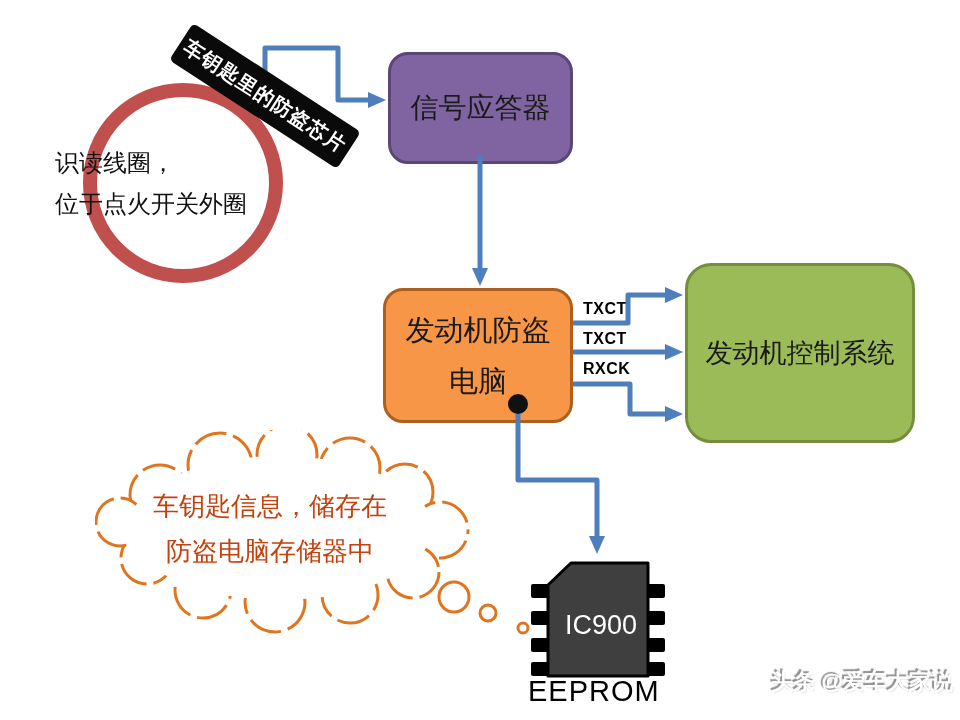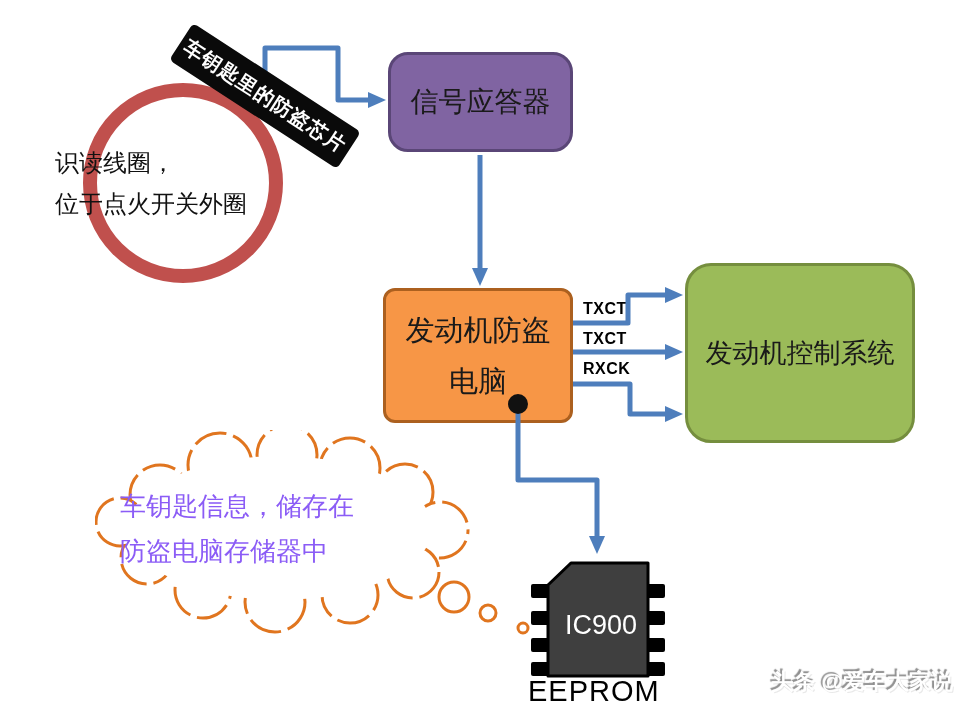--- a/index.html
+++ b/index.html
@@ -9,26 +9,26 @@
   }
   .abs{position:absolute;}
   svg{display:block;}
 
   
   .box{
     position:absolute;box-sizing:border-box;display:flex;flex-direction:column;
     align-items:center;justify-content:center;text-align:center;z-index:2;
   }
   .box-transponder{
-    left:388px;top:52px;width:185px;height:100px;background:#8064A2;
+    left:388px;top:52px;width:185px;height:112px;background:#8064A2;
     border:3px solid #5A4677;border-radius:20px;font-size:28px;
   }
   .box-immobilizer{
     left:383px;top:288px;width:190px;height:135px;background:#F79646;
-    border:3px solid #AC601F;border-radius:12px;font-size:29px;line-height:51px;
+    border:3px solid #AC601F;border-radius:20px;font-size:29px;line-height:51px;
   }
   .box-ecu{
     left:685px;top:263px;width:230px;height:180px;background:#9BBB59;
     border:3px solid #758E3E;border-radius:26px;font-size:27px;line-height:50px;
   }
 
   
   .sig{
     position:absolute;font-size:16px;font-weight:bold;color:#000;z-index:3;
     letter-spacing:0.5px;
@@ -54,22 +54,22 @@
     justify-content:center;color:#fff;font-size:20px;font-weight:bold;
     letter-spacing:1px;z-index:10;white-space:nowrap;
   }
 
   
   .wires{left:0;top:0;z-index:5;pointer-events:none;}
 
   
   .cloud-svg{left:95px;top:430px;z-index:1;}
   .cloud-text{
-    left:120px;top:484px;width:300px;font-size:26px;
-    line-height:45px;color:#8b5cf6;z-index:2;
+    left:120px;top:484px;width:300px;text-align:center;font-size:26px;
+    line-height:45px;color:#c2410c;z-index:2;
   }
 
   
   .chip-svg{left:525px;top:556px;z-index:2;}
   .chip-caption{
     left:528px;top:675px;width:145px;text-align:left;font-size:29px;
     color:#000;z-index:2;letter-spacing:1px;
   }
 
   

